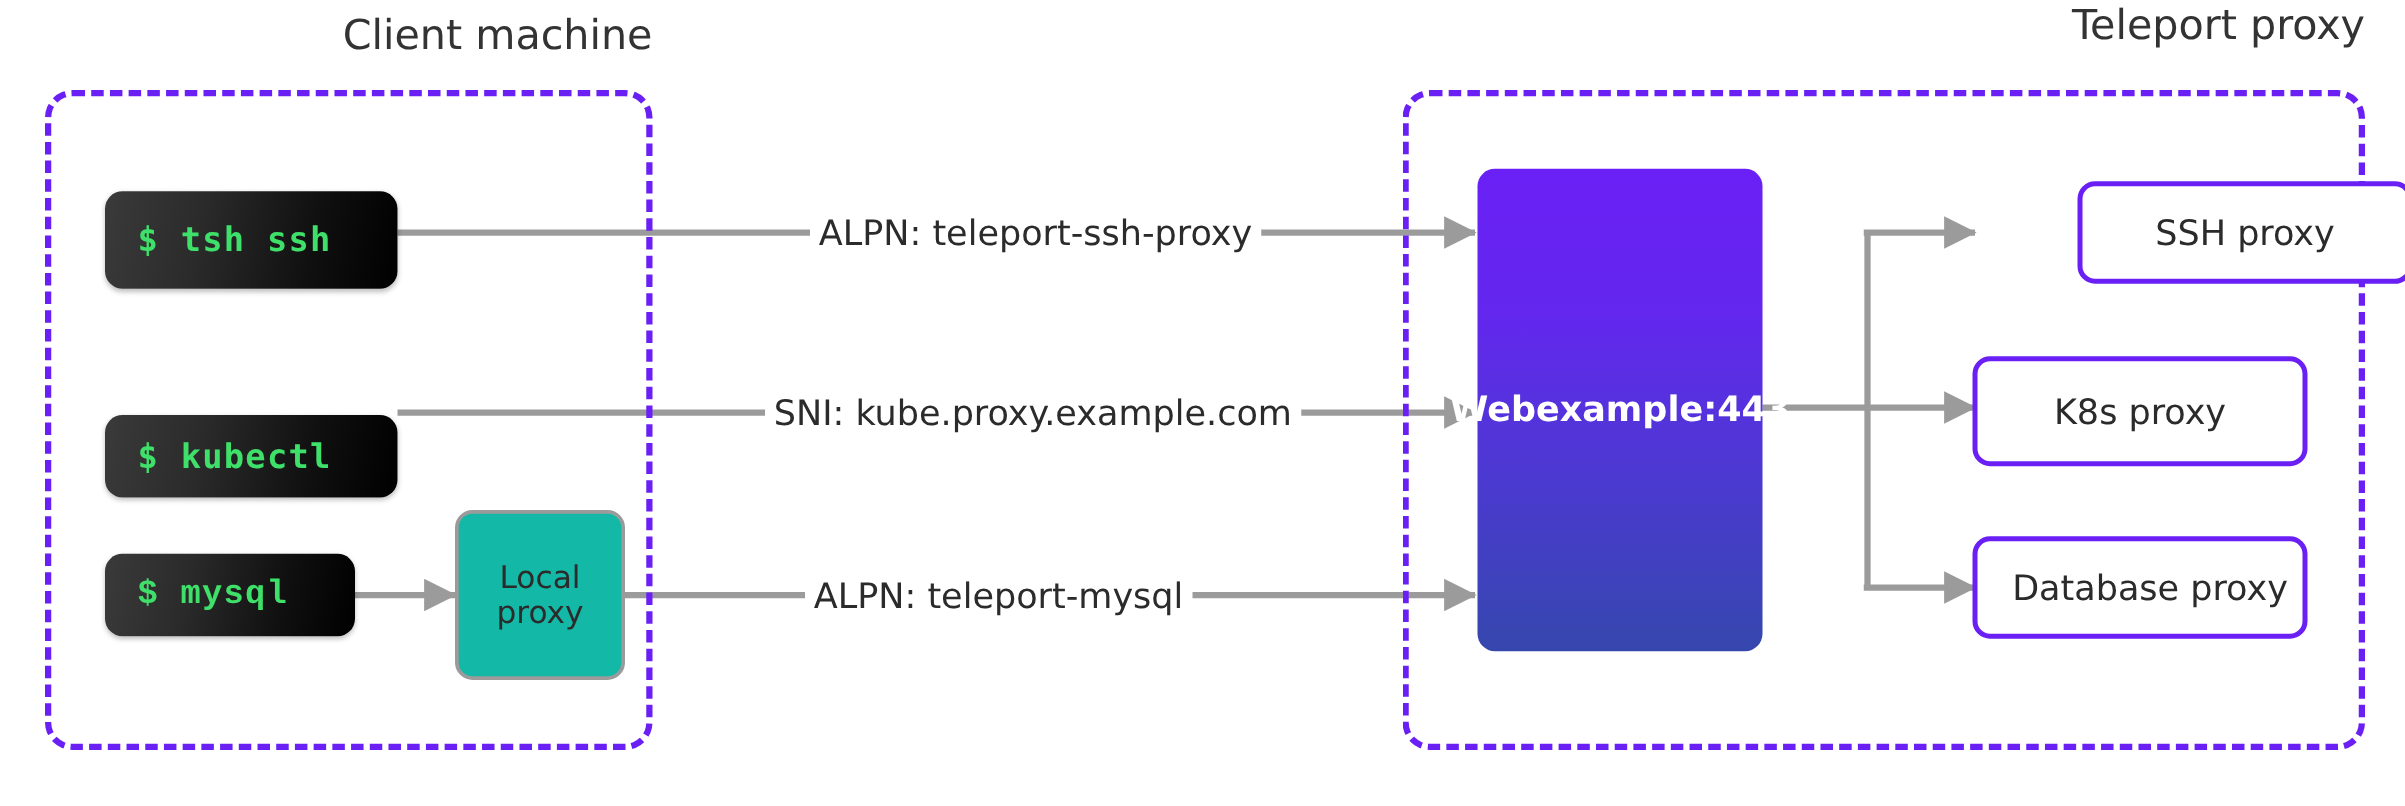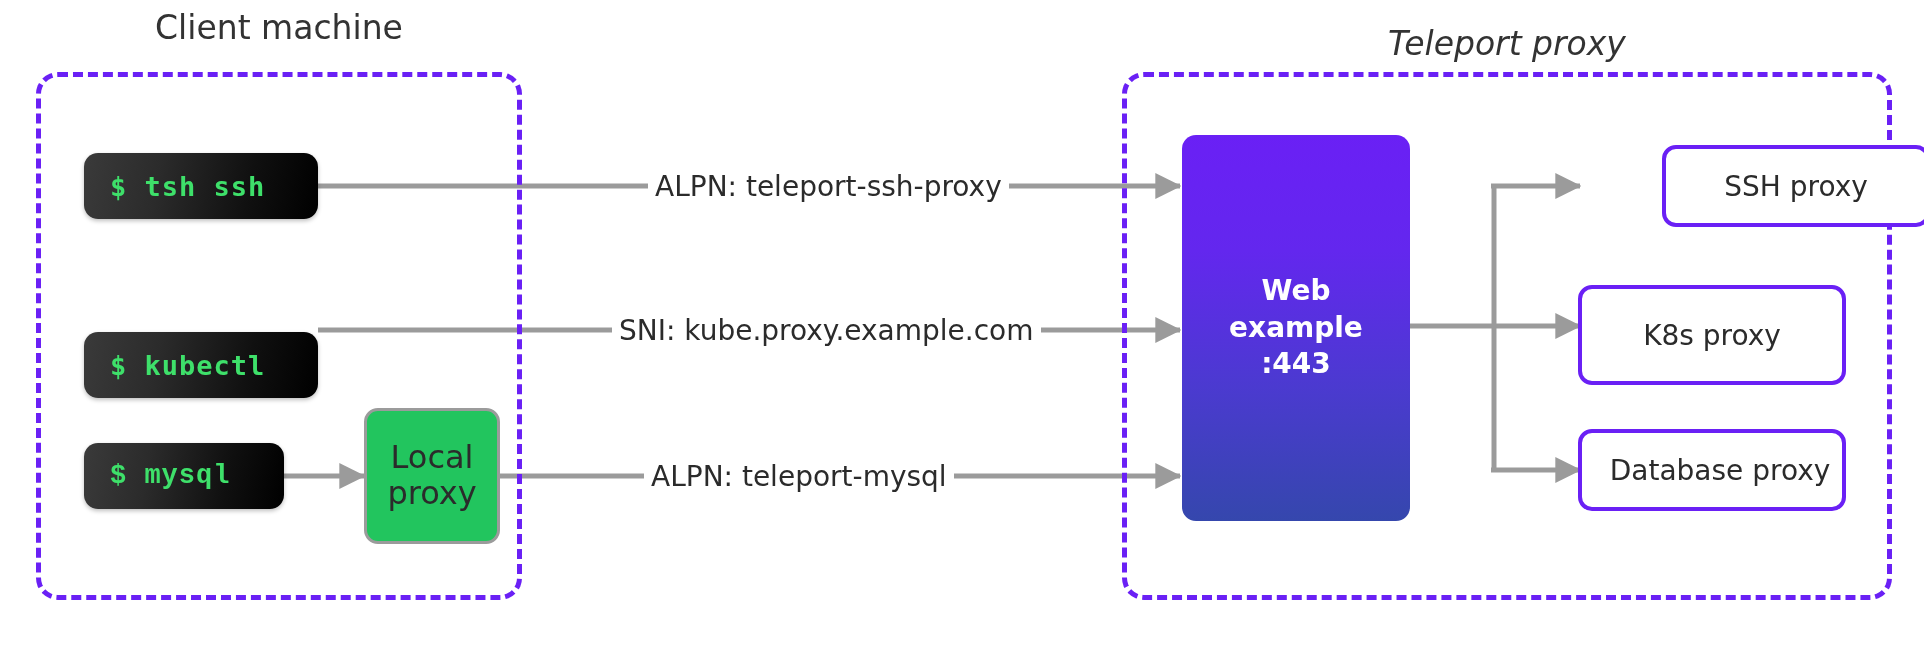--- a/index.html
+++ b/index.html
@@ -25,21 +25,21 @@
     border-radius: 22px;
     box-sizing: border-box;
     background: transparent;
   }
   .group-title {
     position: absolute;
     font-family: "DejaVu Sans", sans-serif;
     font-size: 33px;
     color: #333333;
     white-space: nowrap;
-    text-align: center;
+    text-align: right;
   }
 
   
   .term-chip {
     position: absolute;
     display: flex;
     align-items: center;
     box-sizing: border-box;
     border-radius: 14px;
     background: linear-gradient(100deg, #3a3a3a 0%, #2b2b2b 32%, #101010 70%, #000000 100%);
@@ -51,28 +51,28 @@
     padding-left: 26px;
     box-shadow: 0 2px 4px rgba(0,0,0,0.25);
   }
 
   
   .plain-box {
     position: absolute;
     box-sizing: border-box;
     border: 3px solid #9b9b9b;
     border-radius: 14px;
-    background: #22c55e;
+    background: #14b8a6;
     display: flex;
     align-items: center;
     justify-content: center;
     text-align: center;
     color: #2b2b2b;
     font-family: "DejaVu Sans", sans-serif;
-    font-size: 32px;
+    font-size: 25px;
     line-height: 1.12;
   }
 
   
   .purple-box {
     position: absolute;
     box-sizing: border-box;
     border: 4px solid #6a20f5;
     border-radius: 14px;
     background: #ffffff;
@@ -86,21 +86,21 @@
     white-space: nowrap;
   }
 
   
   .listener-box {
     position: absolute;
     box-sizing: border-box;
     border-radius: 14px;
     background: linear-gradient(180deg, #6a20f5 0%, #6327ee 30%, #4b3ad0 65%, #3547ad 100%);
     display: flex;
-    flex-direction: column;
+    flex-direction: row;
     align-items: center;
     justify-content: center;
     color: #ffffff;
     font-family: "DejaVu Sans", sans-serif;
     font-size: 28px;
     font-weight: bold;
     line-height: 1.3;
     text-align: center;
   }
 
@@ -168,21 +168,21 @@
     </g>
 
     <g>
       <line x1="1491" y1="470" x2="1580" y2="470" stroke="#9b9b9b" stroke-width="5" marker-end="url(#arrow)"></line>
     </g>
   </svg>
 
   <div class="group-title" style="left:36px; top:8px; width:486px;">Client machine</div>
   <div class="group-box" style="left:36px; top:72px; width:486px; height:528px;"></div>
 
-  <div class="term-chip" style="left:84px; top:153px; width:234px; height:66px;">
+  <div class="term-chip" style="left:84px; top:153px; width:234px; height:78px;">
     <span>$ tsh ssh</span>
   </div>
 
   <div class="term-chip" style="left:84px; top:297px; width:234px; height:66px;margin-top:35px;">
     <span>$ kubectl</span>
   </div>
 
   <div class="term-chip" style="left:84px; top:443px; width:200px; height:66px;font-family:Liberation Mono, monospace;">
     <span>$ mysql</span>
   </div>
@@ -191,34 +191,34 @@
     <span>Local</span>
     <span>proxy</span>
   </div>
 
   <div class="edge-label" style="left:648px; top:170px;text-align:right;">ALPN: teleport-ssh-proxy</div>
 
   <div class="edge-label" style="left:596px; top:314px;margin-left:16px;">SNI: kube.proxy.example.com</div>
 
   <div class="edge-label" style="left:644px; top:460px;">ALPN: teleport-mysql</div>
 
-  <div class="group-title" style="left:1122px; top:24px; width:770px;font-style:italic;">Teleport proxy</div>
+  <div class="group-title" style="left:1122px; top:0; width:770px;">Teleport proxy</div>
   <div class="group-box" style="left:1122px; top:72px; width:770px; height:528px;"></div>
 
   <div class="listener-box" style="left:1182px; top:135px; width:228px; height:386px;">
     <span>Web</span>
     <span>example</span>
     <span>:443</span>
   </div>
 
   <div class="purple-box" style="left:1662px; top:145px; width:268px; height:82px;">
     <span>SSH proxy</span>
   </div>
 
-  <div class="purple-box" style="left:1578px; top:285px; width:268px; height:100px;">
+  <div class="purple-box" style="left:1578px; top:285px; width:268px; height:88px;">
     <span>K8s proxy</span>
   </div>
 
   <div class="purple-box" style="left:1578px; top:429px; width:268px; height:82px;padding-left:16px;">
     <span>Database proxy</span>
   </div>
 
 </div>
 
 </body></html>

